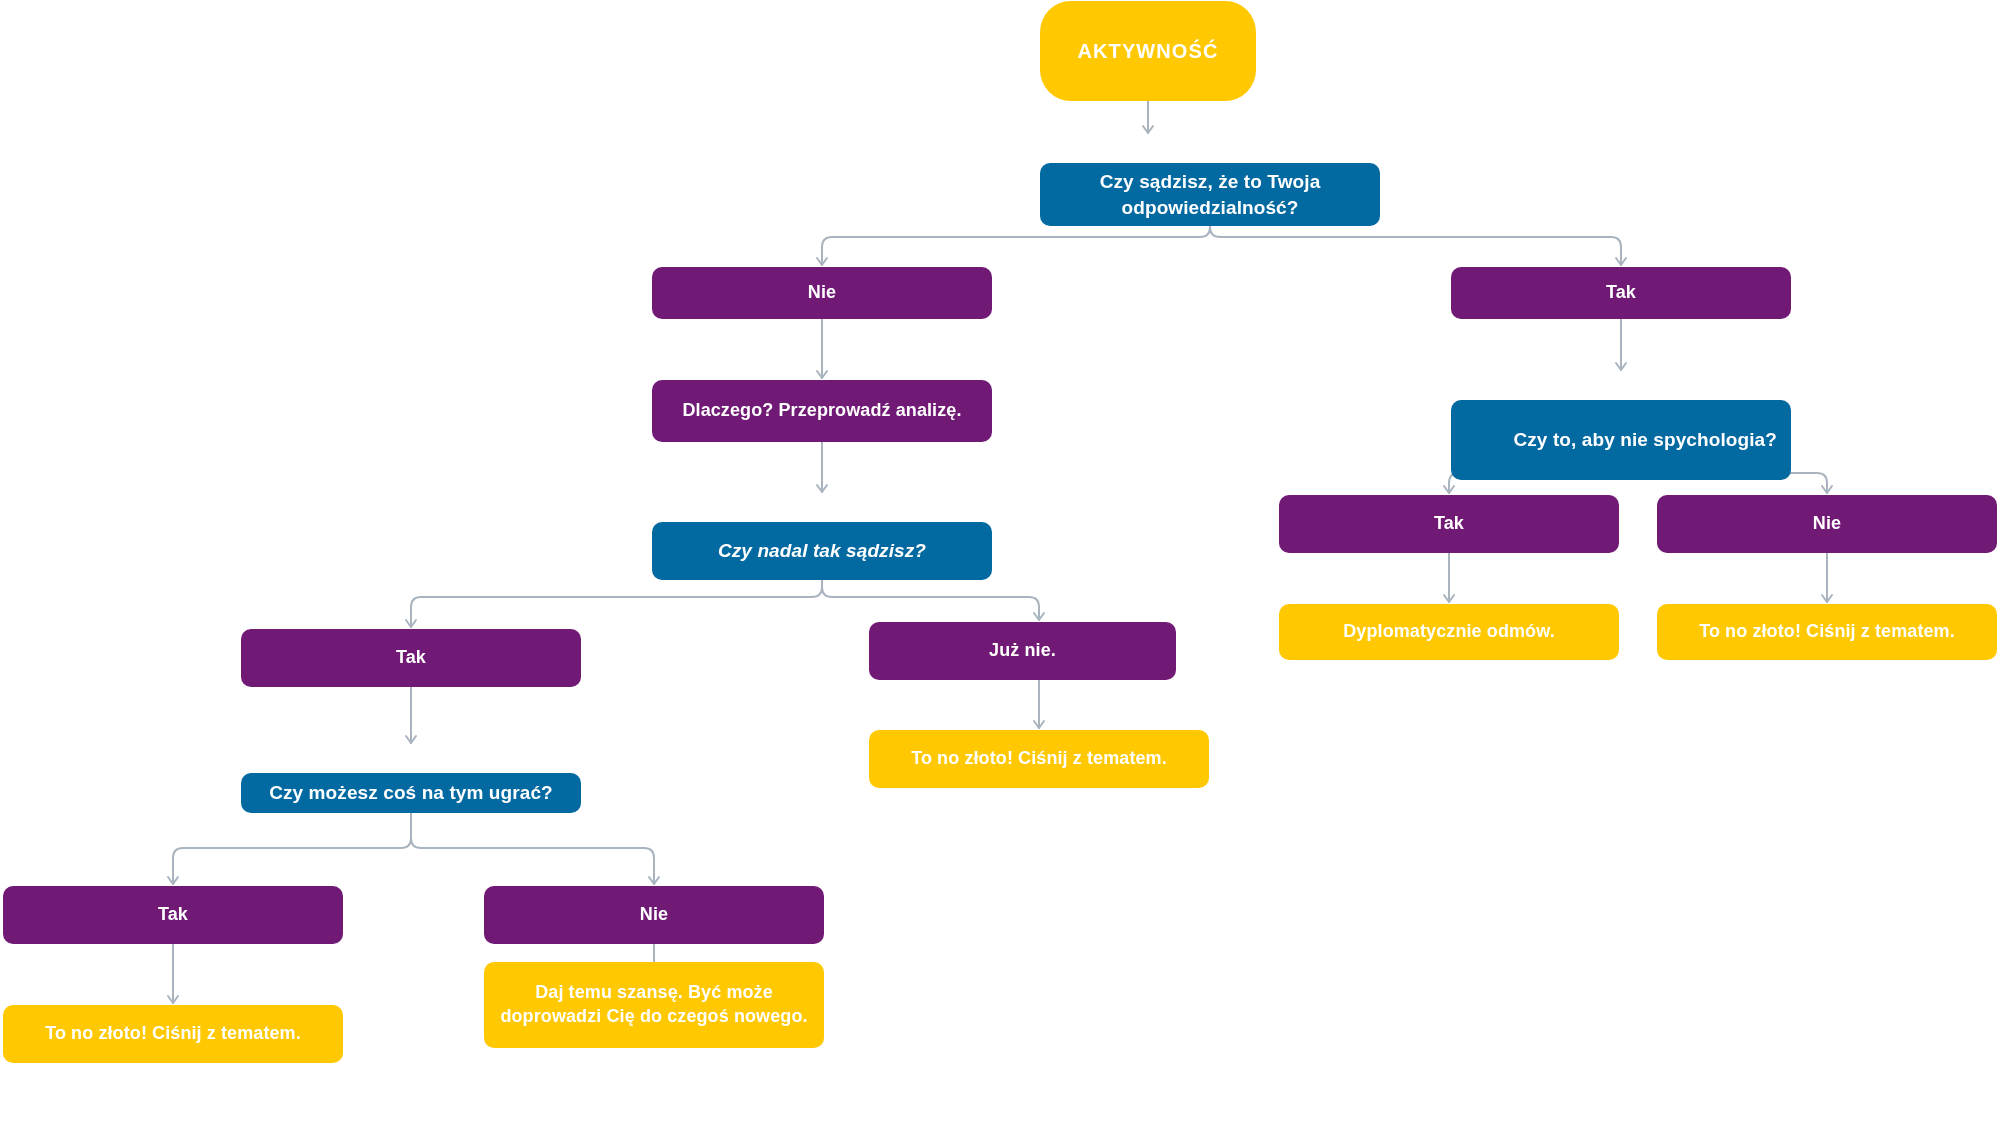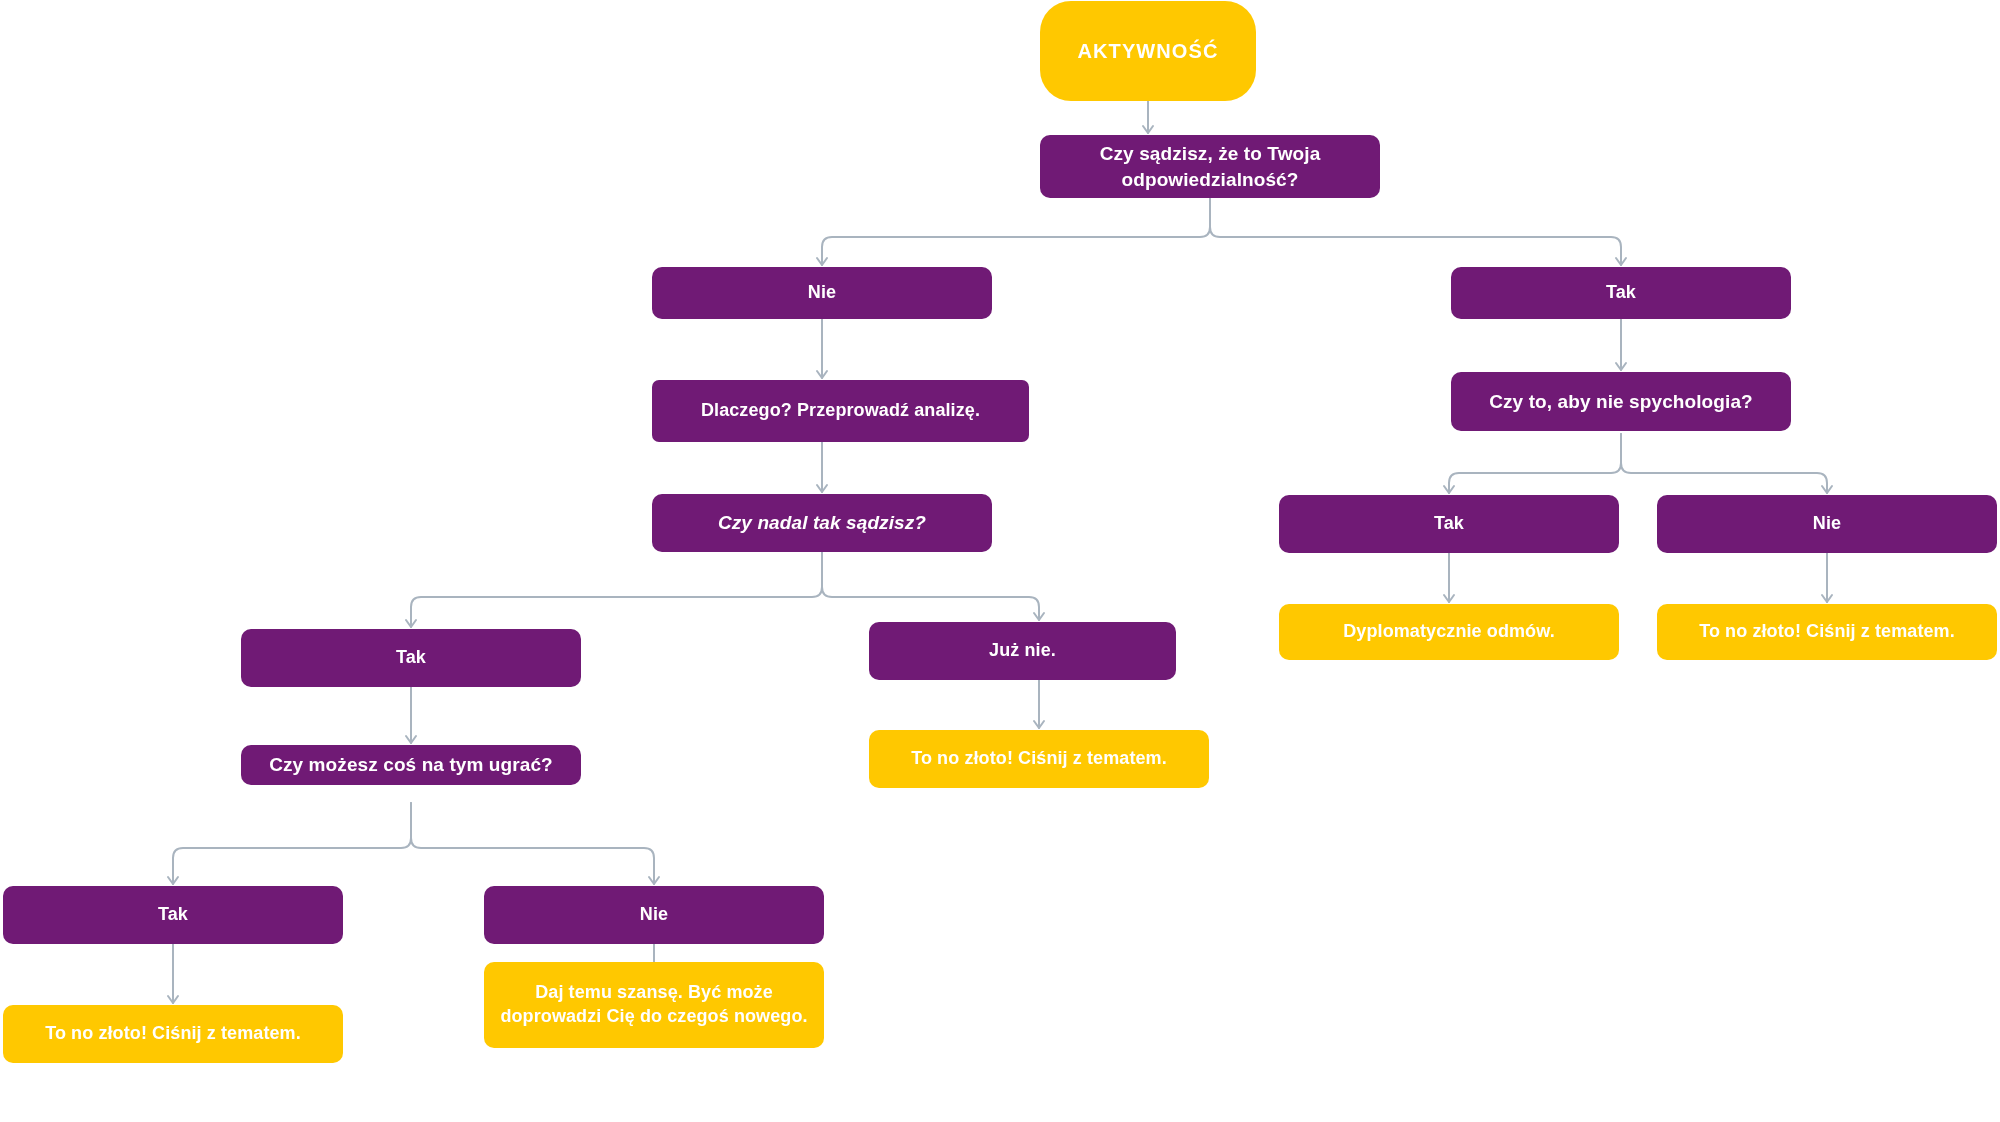--- a/index.html
+++ b/index.html
@@ -41,21 +41,21 @@
     line-height: 1.32;
     padding: 6px 14px;
     letter-spacing: 0.1px;
     -webkit-font-smoothing: antialiased;
   }
   .node-label {
     display: block;
     width: 100%;
   }
   .node.start { background: #ffc800; font-size: 20px; letter-spacing: 1.1px; border-radius: 31px; }
-  .node.decision { background: #701a75; font-size: 19px; }
+  .node.decision { background: #0369a1; font-size: 19px; margin-top: 28px; }
   .node.answer { background: #701a75; font-size: 18px; }
   .node.outcome { background: #ffc800; font-size: 18px; }
 </style>
 </head>
 <body>
 
 <div id="flowchart-root">
   <svg id="connector-layer" width="2000" height="1122" viewBox="0 0 2000 1122" xmlns="http://www.w3.org/2000/svg">
       <path d="M1148,101 L1148,133" fill="none" stroke="#a9b4bf" stroke-width="2" stroke-linecap="round" stroke-linejoin="round"></path>
       <path d="M1143,126 L1148,133 L1153,126" fill="none" stroke="#a9b4bf" stroke-width="2" stroke-linecap="round" stroke-linejoin="round"></path>
@@ -100,24 +100,24 @@
       </div>
       <div class="node decision" style="left: 1040px; top: 135px; width: 340px; height: 63px;">
         <span class="node-label">Czy sądzisz, że to Twoja odpowiedzialność?</span>
       </div>
       <div class="node answer" style="left: 652px; top: 267px; width: 340px; height: 52px;">
         <span class="node-label">Nie</span>
       </div>
       <div class="node answer" style="left: 1451px; top: 267px; width: 340px; height: 52px;">
         <span class="node-label">Tak</span>
       </div>
-      <div class="node answer" style="left: 652px; top: 380px; width: 377px; height: 62px; border-radius: 7px;">
+      <div class="node answer" style="left: 652px; top: 380px; width: 340px; height: 62px;">
         <span class="node-label">Dlaczego? Przeprowadź analizę.</span>
       </div>
-      <div class="node decision" style="left: 1451px; top: 372px; width: 340px; height: 59px;">
+      <div class="node decision" style="left: 1451px; top: 372px; width: 340px; height: 80px; text-align: right;">
         <span class="node-label">Czy to, aby nie spychologia?</span>
       </div>
       <div class="node decision" style="left: 652px; top: 494px; width: 340px; height: 58px; font-style: italic;">
         <span class="node-label">Czy nadal tak sądzisz?</span>
       </div>
       <div class="node answer" style="left: 1279px; top: 495px; width: 340px; height: 58px;">
         <span class="node-label">Tak</span>
       </div>
       <div class="node answer" style="left: 1657px; top: 495px; width: 340px; height: 58px;">
         <span class="node-label">Nie</span>

